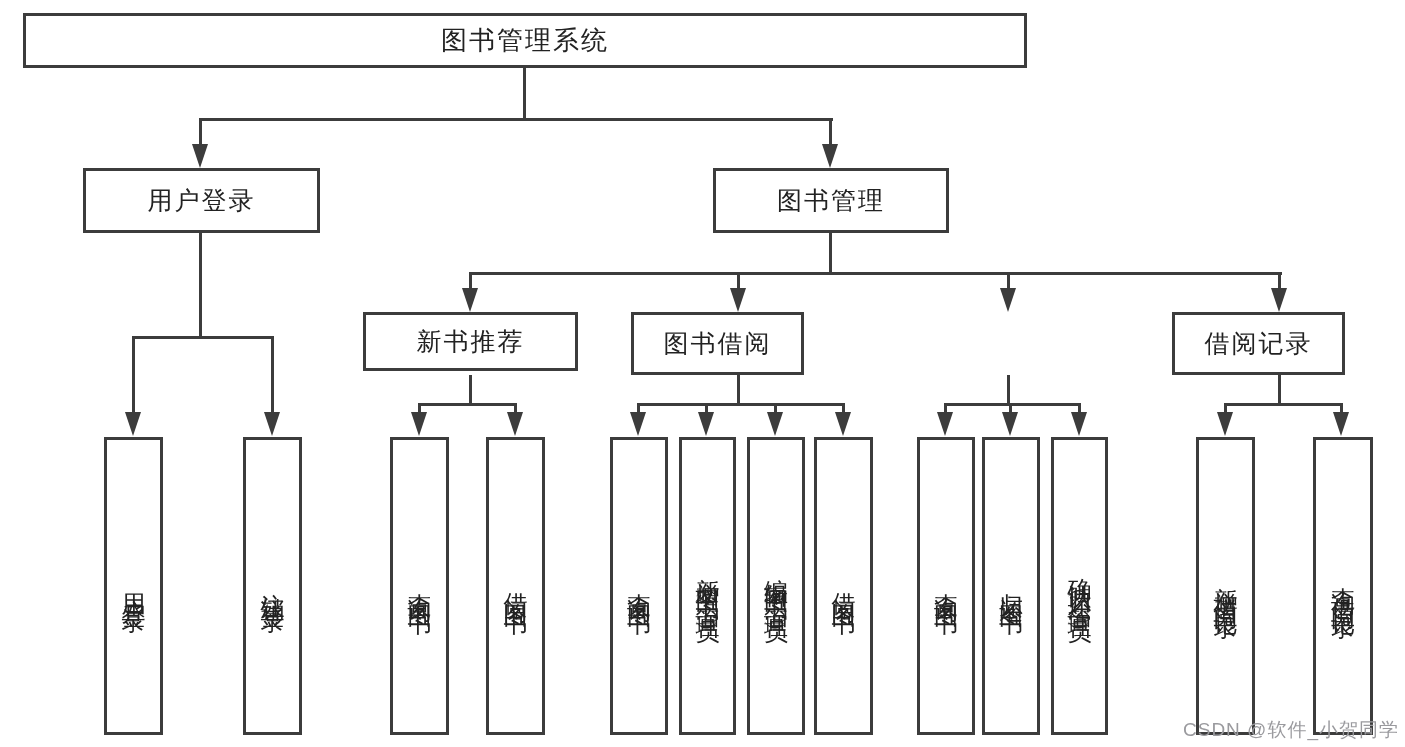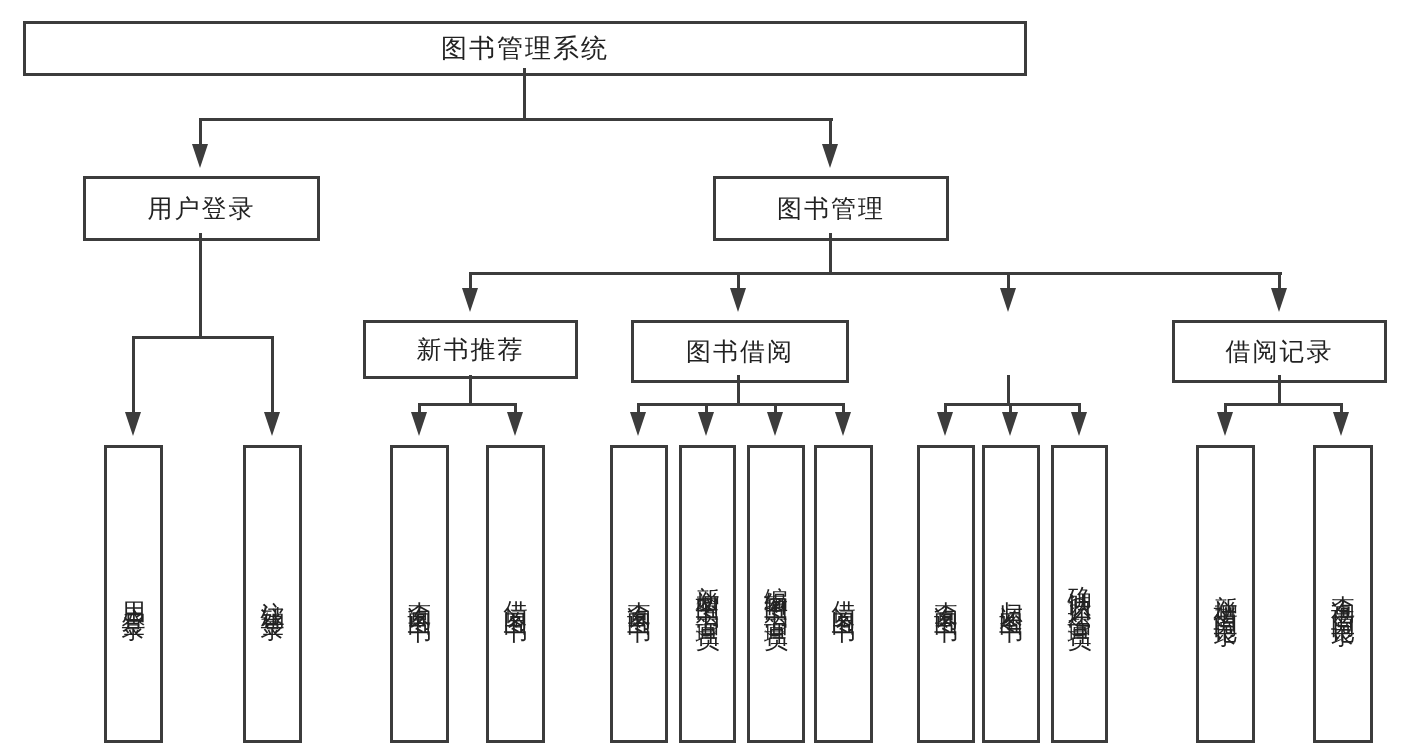--- a/index.html
+++ b/index.html
@@ -5,21 +5,21 @@
   :root{
     --line:#3c3c3c; --text:#222222; --background:#ffffff; --watermark:#9a9a9e;
   }
   html,body{margin:0;padding:0;background:var(--background);}
   .stage{
     position:relative;width:1405px;height:747px;background:var(--background);
     font-family:"Liberation Sans","DejaVu Sans",sans-serif;overflow:hidden;color:var(--text);
   }
   .box{
     position:absolute;box-sizing:border-box;border:3px solid var(--line);
-    background:var(--background);display:flex;align-items:center;justify-content:center;margin-top:8px;
+    background:var(--background);display:flex;align-items:center;justify-content:center;
   }
   .box.h span{font-size:25px;letter-spacing:2px;white-space:nowrap;}
   .box.root span{font-size:26px;letter-spacing:2px;}
   .box.v span{
     writing-mode:vertical-rl;text-orientation:mixed;
     font-size:24px;letter-spacing:6px;line-height:1;white-space:nowrap;
   }
   .ln{position:absolute;background:var(--line);}
   .arw{
     position:absolute;width:0;height:0;
@@ -68,24 +68,24 @@
   <div class="ln" style="left:737px;top:272px;width:3px;height:18px;"></div>
   <div class="arw" style="left:730px;top:288px;"></div>
   <div class="ln" style="left:1007px;top:272px;width:3px;height:18px;"></div>
   <div class="arw" style="left:1000px;top:288px;"></div>
   <div class="ln" style="left:1278px;top:272px;width:3px;height:18px;"></div>
   <div class="arw" style="left:1271px;top:288px;"></div>
 
   <div class="box h" style="left:363px;top:312px;width:215px;height:59px;">
     <span>新书推荐</span>
   </div>
-  <div class="box h" style="left:631px;top:312px;width:218px;height:63px;">
+  <div class="box h" style="left:631px;top:312px;width:173px;height:63px;">
     <span>图书借阅</span>
   </div>
-  <div class="box h" style="left:1172px;top:312px;width:215px;height:63px;">
+  <div class="box h" style="left:1172px;top:312px;width:173px;height:63px;">
     <span>借阅记录</span>
   </div>
 
   <div class="ln" style="left:469px;top:375px;width:3px;height:28px;"></div>
   <div class="ln" style="left:418px;top:403px;width:99px;height:3px;"></div>
   <div class="ln" style="left:418px;top:403px;width:3px;height:11px;"></div>
   <div class="arw" style="left:411px;top:412px;"></div>
   <div class="ln" style="left:514px;top:403px;width:3px;height:11px;"></div>
   <div class="arw" style="left:507px;top:412px;"></div>
 
@@ -153,14 +153,15 @@
     <span>确认归还（管理员）</span>
   </div>
 
   <div class="box v" style="left:1196px;top:437px;width:59px;height:298px;">
     <span>新增借阅记录</span>
   </div>
   <div class="box v" style="left:1313px;top:437px;width:60px;height:298px;">
     <span>查询借阅记录</span>
   </div>
 
+  <div class="wm">CSDN @软件_小贺同学</div>
 
 </div>
 
 </body></html>

